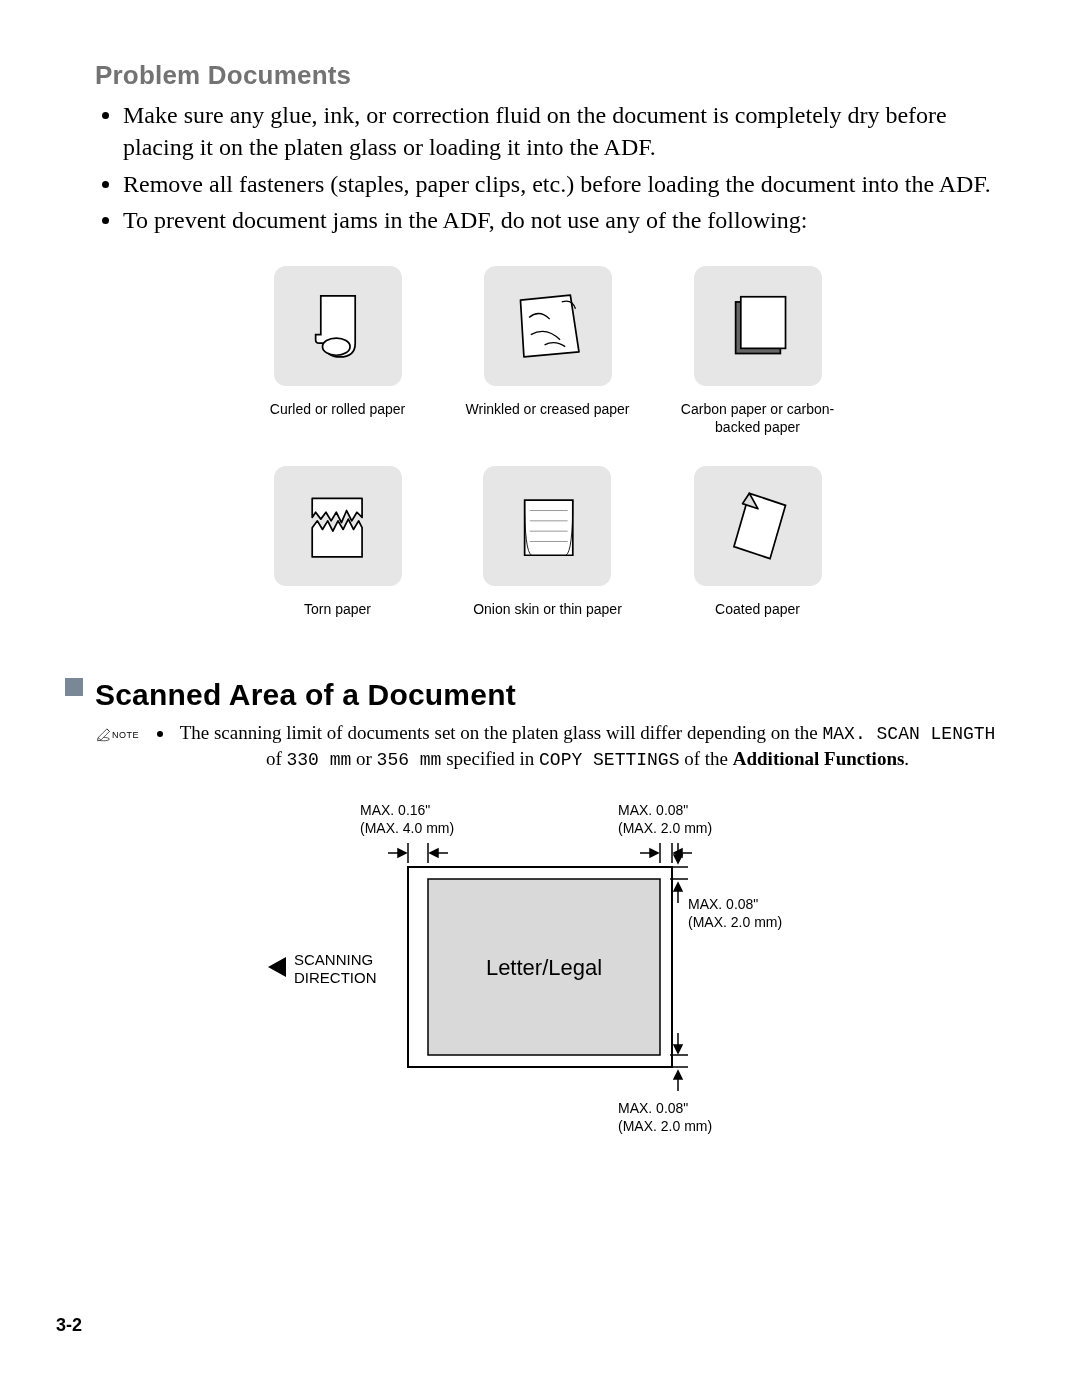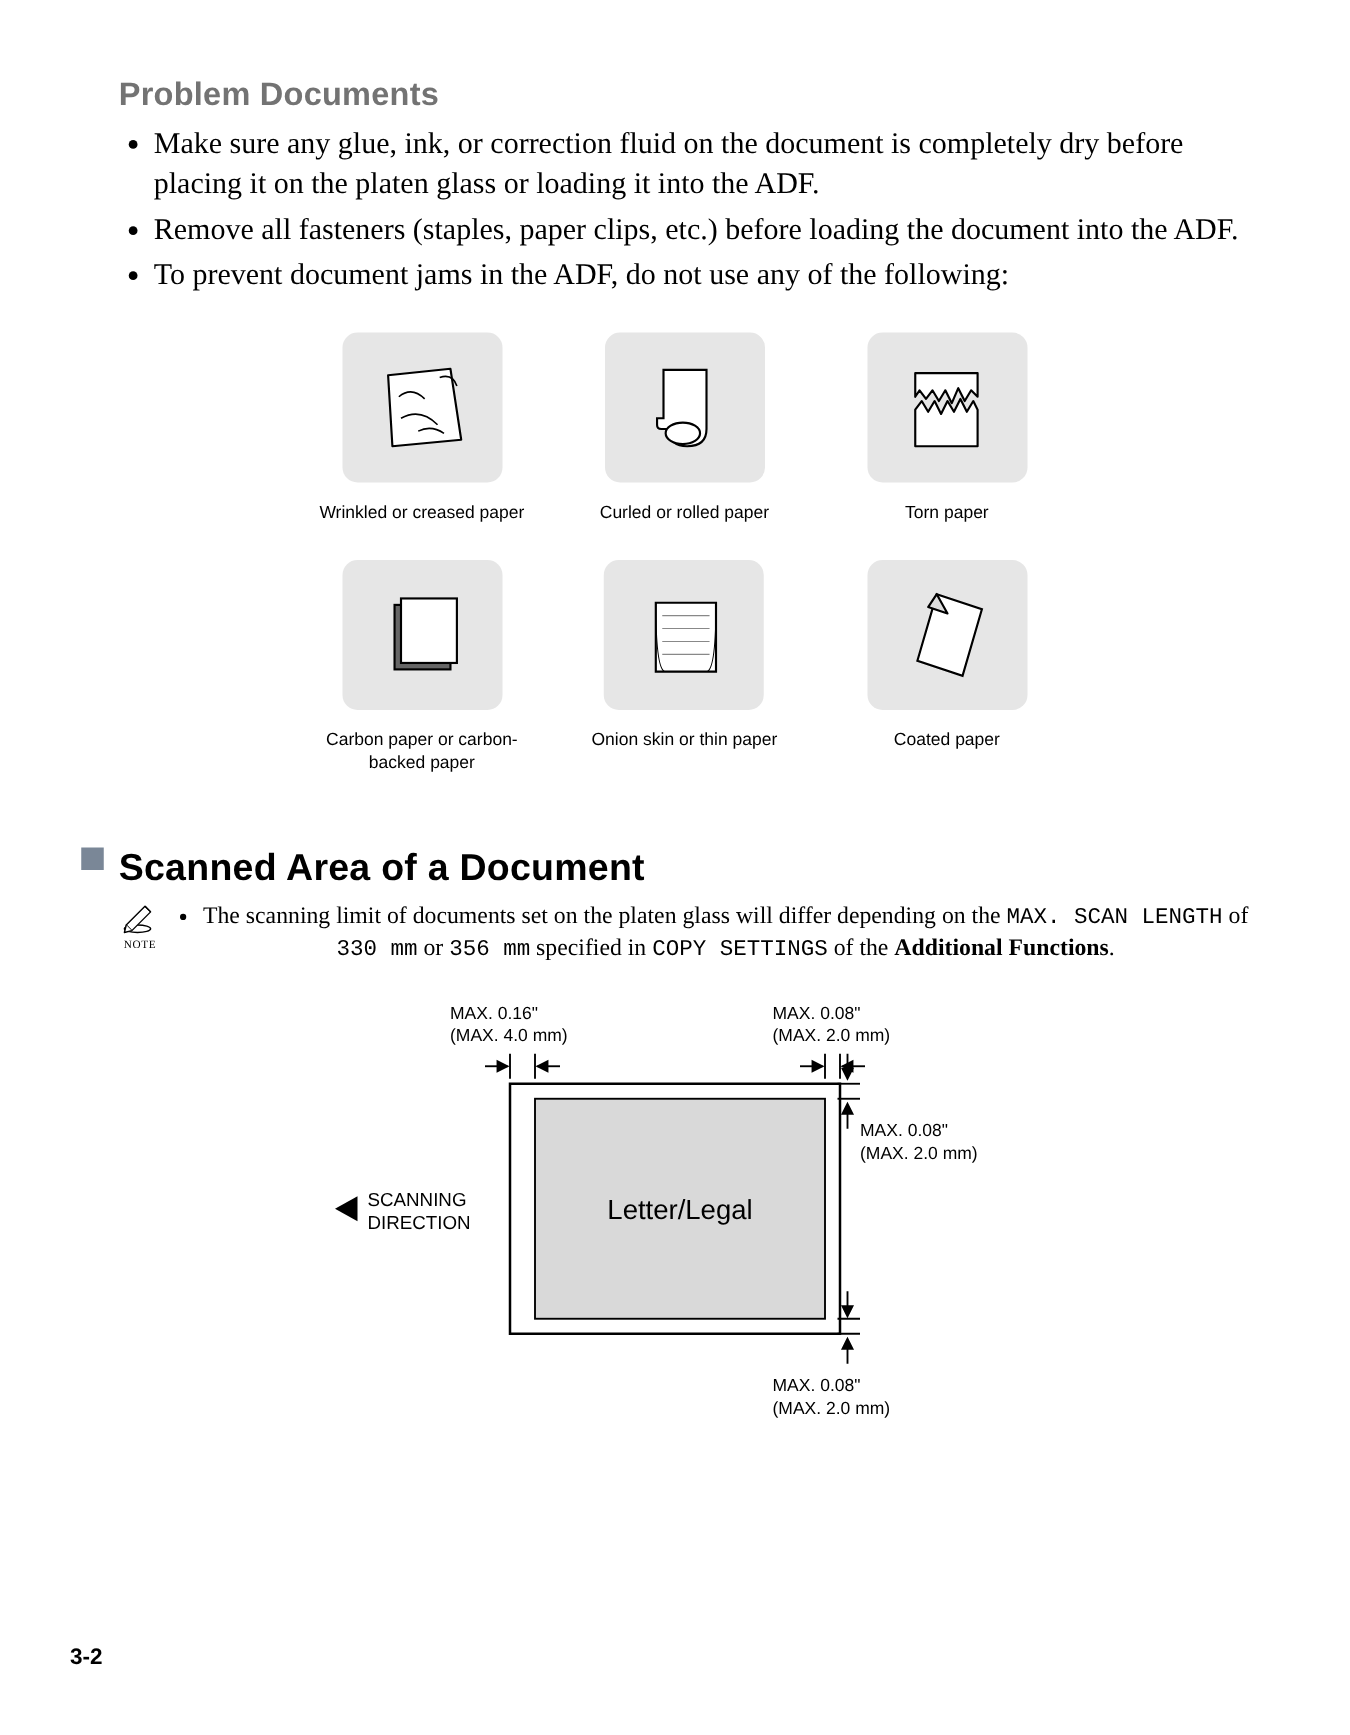--- a/index.html
+++ b/index.html
@@ -91,23 +91,23 @@
   }
   .note-row {
     display: flex;
     align-items: flex-start;
     gap: 18px;
     margin-bottom: 24px;
   }
   .note-icon {
     width: 44px;
     display: flex;
-    flex-direction: column;
-    align-items: flex-end;
-    font-family: Liberation Serif, serif;
+    flex-direction: row;
+    align-items: center;
+    font-family: Liberation Sans, sans-serif;
     font-size: 9px;
     letter-spacing: 0.5px;
   }
   .note-icon svg { width: 30px; height: 28px; margin-bottom: 2px; }
   .note-text {
     font-size: 19px;
     line-height: 1.35;
   }
   .note-text ul {
     margin: 0;
@@ -148,56 +148,56 @@
     <li>Make sure any glue, ink, or correction fluid on the document is completely dry before placing it on the platen glass or loading it into the ADF.</li>
     <li>Remove all fasteners (staples, paper clips, etc.) before loading the document into the ADF.</li>
     <li>To prevent document jams in the ADF, do not use any of the following:</li>
   </ul>
 
   <div class="paper-grid">
 
     <div class="paper-cell">
       <div class="paper-tile">
         <svg viewBox="0 0 100 100">
+          <path d="M30 15 L70 15 L70 70 Q70 86 52 86 Q36 86 36 72 L36 70 L28 70 Q24 70 24 66 L24 60 L30 60 Z" fill="#fff" stroke="#000" stroke-width="2"></path>
+          <ellipse cx="48" cy="74" rx="16" ry="10" fill="#fff" stroke="#000" stroke-width="2"></ellipse>
+        </svg>
+      </div>
+      <div class="paper-caption">Curled or rolled paper</div>
+    </div>
+
+    <div class="paper-cell">
+      <div class="paper-tile">
+        <svg viewBox="0 0 100 100">
           <polygon points="18,20 76,14 86,80 22,86" fill="#fff" stroke="#000" stroke-width="2" stroke-linejoin="round"></polygon>
           <path d="M28 40 Q40 30 52 42 M30 60 Q48 50 64 66 M46 72 Q58 66 70 74" fill="none" stroke="#000" stroke-width="1.5"></path>
           <path d="M66 22 Q78 18 82 30" fill="none" stroke="#000" stroke-width="1.5"></path>
         </svg>
       </div>
       <div class="paper-caption">Wrinkled or creased paper</div>
     </div>
 
     <div class="paper-cell">
       <div class="paper-tile">
         <svg viewBox="0 0 100 100">
-          <path d="M30 15 L70 15 L70 70 Q70 86 52 86 Q36 86 36 72 L36 70 L28 70 Q24 70 24 66 L24 60 L30 60 Z" fill="#fff" stroke="#000" stroke-width="2"></path>
-          <ellipse cx="48" cy="74" rx="16" ry="10" fill="#fff" stroke="#000" stroke-width="2"></ellipse>
-        </svg>
-      </div>
-      <div class="paper-caption">Curled or rolled paper</div>
+          <rect x="24" y="22" width="52" height="60" fill="#666" stroke="#000" stroke-width="2"></rect>
+          <rect x="30" y="16" width="52" height="60" fill="#fff" stroke="#000" stroke-width="2"></rect>
+        </svg>
+      </div>
+      <div class="paper-caption">Carbon paper or carbon-backed paper</div>
     </div>
 
     <div class="paper-cell">
       <div class="paper-tile">
         <svg viewBox="0 0 100 100">
           <polygon points="20,18 78,18 78,40 72,34 66,44 60,32 54,46 48,34 42,44 36,34 30,42 24,34 20,40" fill="#fff" stroke="#000" stroke-width="2" stroke-linejoin="round"></polygon>
           <polygon points="20,52 26,44 32,54 38,44 44,56 50,44 56,54 62,42 68,54 74,44 78,52 78,86 20,86" fill="#fff" stroke="#000" stroke-width="2" stroke-linejoin="round"></polygon>
         </svg>
       </div>
       <div class="paper-caption">Torn paper</div>
-    </div>
-
-    <div class="paper-cell">
-      <div class="paper-tile">
-        <svg viewBox="0 0 100 100">
-          <rect x="24" y="22" width="52" height="60" fill="#666" stroke="#000" stroke-width="2"></rect>
-          <rect x="30" y="16" width="52" height="60" fill="#fff" stroke="#000" stroke-width="2"></rect>
-        </svg>
-      </div>
-      <div class="paper-caption">Carbon paper or carbon-backed paper</div>
     </div>
 
     <div class="paper-cell">
       <div class="paper-tile">
         <svg viewBox="0 0 100 100">
           <path d="M24 20 L80 20 L80 84 L24 84 Z" fill="#fff" stroke="#000" stroke-width="2"></path>
           <line x1="30" y1="32" x2="74" y2="32" stroke="#888" stroke-width="1"></line>
           <line x1="30" y1="44" x2="74" y2="44" stroke="#888" stroke-width="1"></line>
           <line x1="30" y1="56" x2="74" y2="56" stroke="#888" stroke-width="1"></line>
           <line x1="30" y1="68" x2="74" y2="68" stroke="#888" stroke-width="1"></line>

